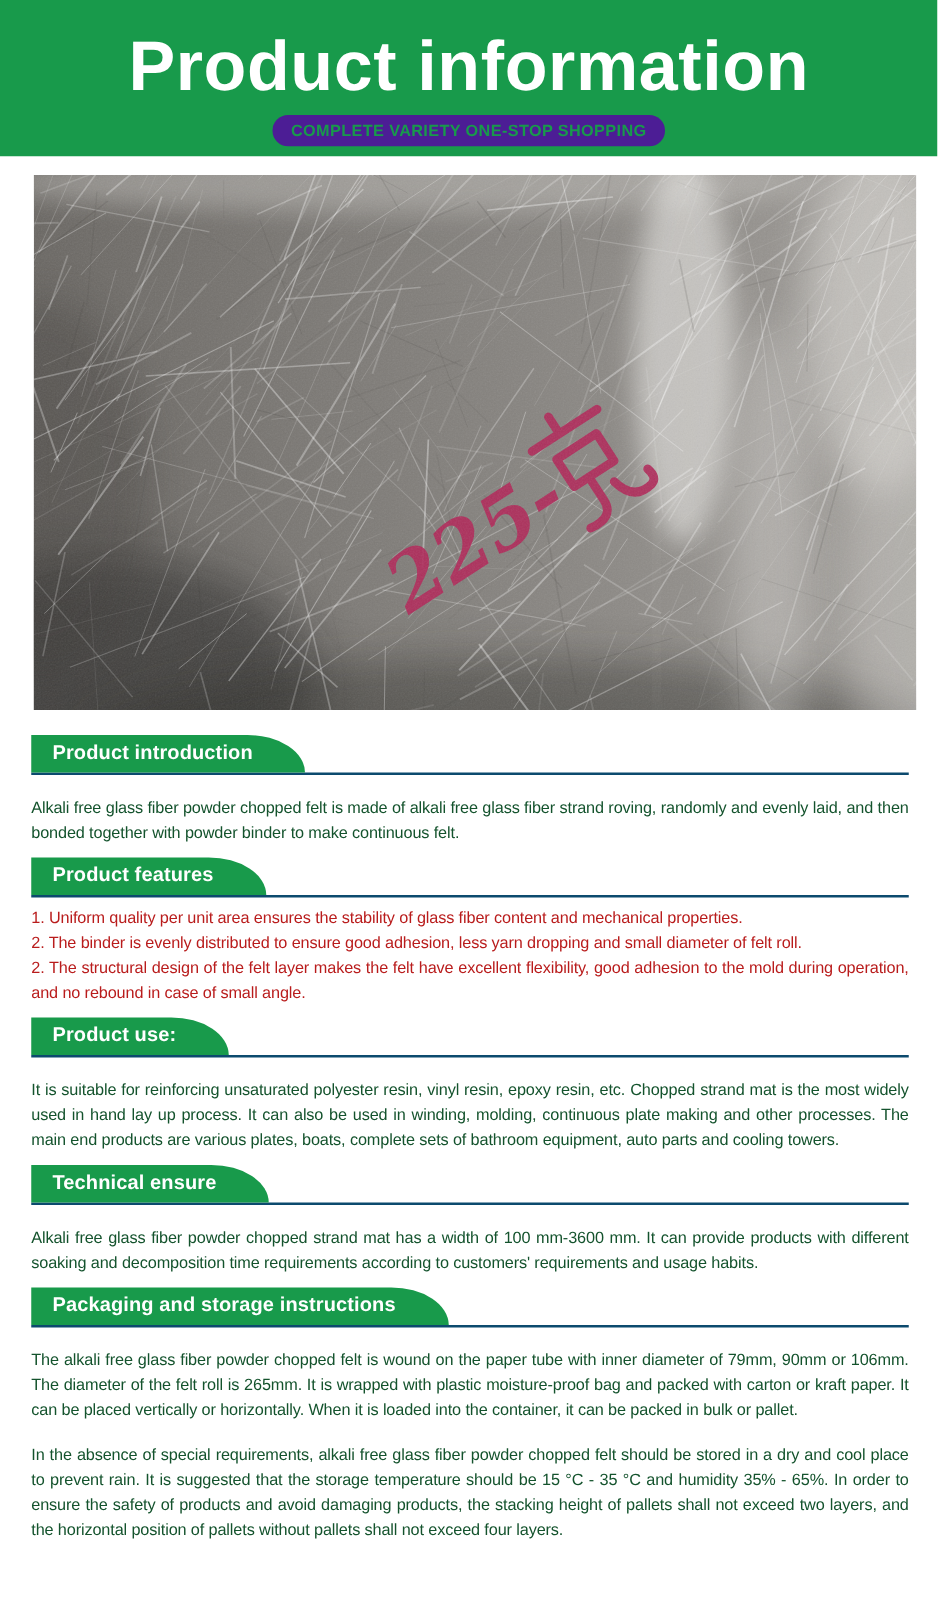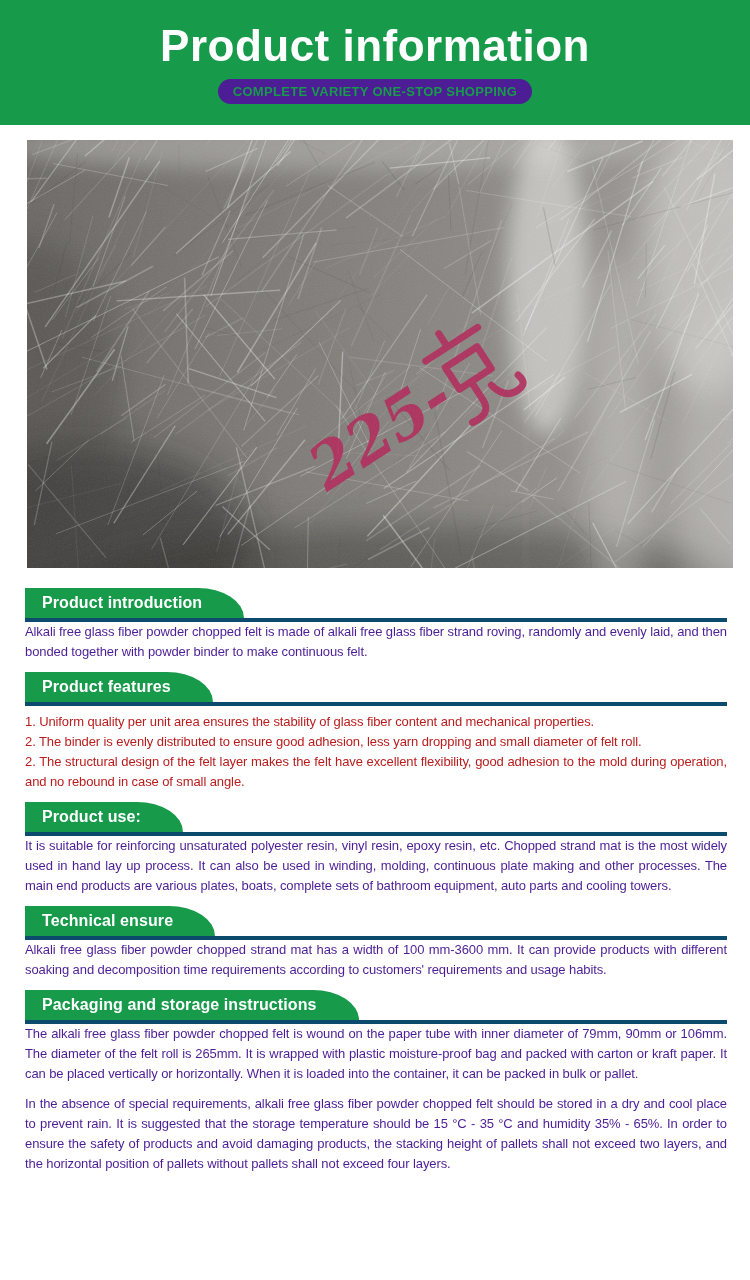--- a/index.html
+++ b/index.html
@@ -7,48 +7,48 @@
     width:750px;height:1280px;overflow:hidden;background:#ffffff;
     font-family:"Liberation Sans", sans-serif;
     -webkit-font-smoothing:antialiased;
   }
   
   .banner{
     width:750px;height:125px;background:#189a4b;text-align:center;
   }
   .banner-title{
     margin:0;padding-top:21px;
-    color:#ffffff;font-size:44px;font-weight:700;letter-spacing:0.5px;line-height:1.15;
+    color:#ffffff;font-size:56px;font-weight:700;letter-spacing:0.5px;line-height:1.15;
   }
   .banner-badge{
     display:inline-block;margin-top:7px;height:25px;line-height:25px;
     background:#4c1d95;color:#189a4b;border-radius:14px;
     font-size:13px;font-weight:700;letter-spacing:0.3px;padding:0 15px;
   }
   
   .photo-wrap{margin:15px 17px 0 27px;width:706px;height:428px;font-size:0;}
   
   .content{margin:0 23px 0 25px;}
   .sec{margin-top:0;}
   .sec.first{margin-top:20px;}
   .sec-head{
     display:flex;align-items:flex-end;
-    border-bottom:4px solid #0c4a6e;height:30px;
+    border-bottom:2px solid #0c4a6e;height:30px;
   }
   .ribbon{
     margin:0;display:inline-block;height:30px;line-height:30px;
     background:#189a4b;color:#ffffff;
     font-size:16px;font-weight:700;letter-spacing:0.1px;
     padding:0 42px 0 17px;
     border-top-right-radius:46px 30px;
   }
   .body-text{
-    font-size:13px;line-height:20px;color:#4c1d95;
+    font-size:13px;line-height:20px;color:#14532d;
     text-align:justify;letter-spacing:-0.1px;
-    margin:0 0 10px;
+    margin:16px 0 10px;
   }
   .feature-list{margin:6px 0 10px;}
   .feature-item{
     font-size:13px;line-height:20px;color:#b91c1c;
     text-align:justify;letter-spacing:-0.1px;
   }
 </style>
 </head>
 <body>
 

